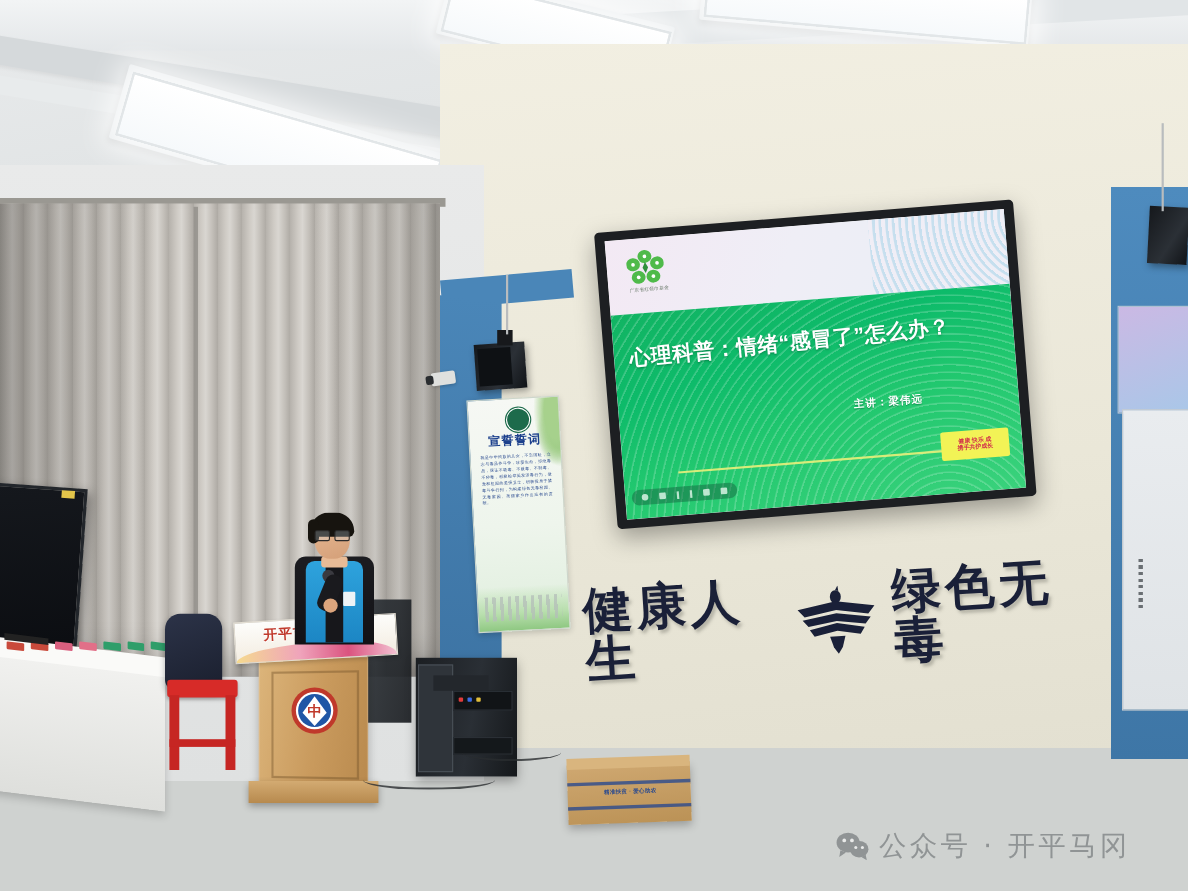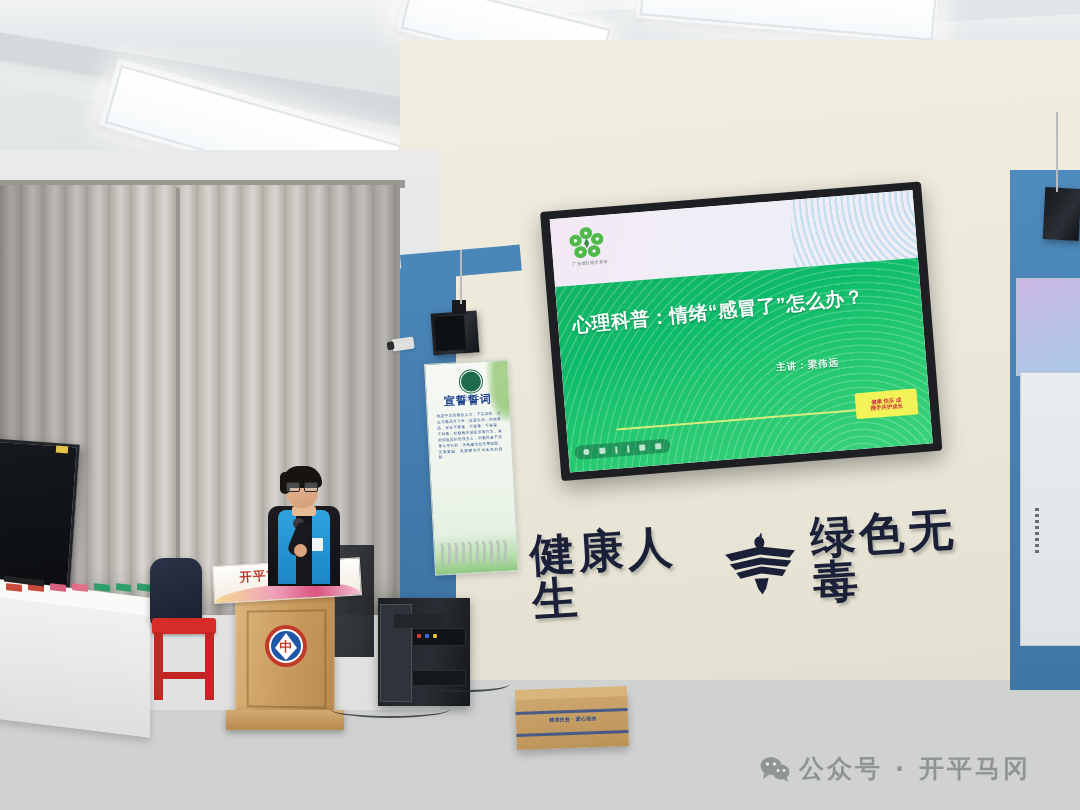--- a/index.html
+++ b/index.html
@@ -236,21 +236,21 @@
                radial-gradient(circle at 71% 45%,#a9aca9 0 1px,rgba(0,0,0,0) 2px);
     background-size:70px 54px,90px 64px,60px 48px,80px 70px,66px 52px,74px 60px;}
   .baseboard{left:440px;top:620px;width:660px;height:18px;background:#eceade;
     transform:rotate(3.5deg);transform-origin:left top;}
 
   
   .cable{position:absolute;border-bottom:2px solid #2a2d30;border-radius:50%;opacity:.8;}
 
   
   .watermark{left:760px;top:752px;display:flex;align-items:center;gap:9px;opacity:.55;}
-  .wm-text{font-size:25px;color:#5e6366;letter-spacing:3px;font-weight:bold;
+  .wm-text{font-size:25px;color:#5e6366;letter-spacing:3px;font-weight:normal;
     font-family:"DejaVu Sans",sans-serif;}
   .wechat{width:30px;height:26px;}
 
   
   .rb1{left:1016px;top:278px;width:66px;height:96px;
     background:linear-gradient(160deg,#cbb9e4,#a9c7e8);border:1px solid #b9c6d4;}
   .rb2{left:1020px;top:372px;width:62px;height:272px;
     background:linear-gradient(180deg,#e9ecef,#dfe3e6);border:1px solid #c5cbd0;}
   .rb2-dots{left:1035px;top:508px;width:4px;height:46px;
     background:repeating-linear-gradient(180deg,#6a6f73 0 3px,rgba(0,0,0,0) 3px 6px);}

